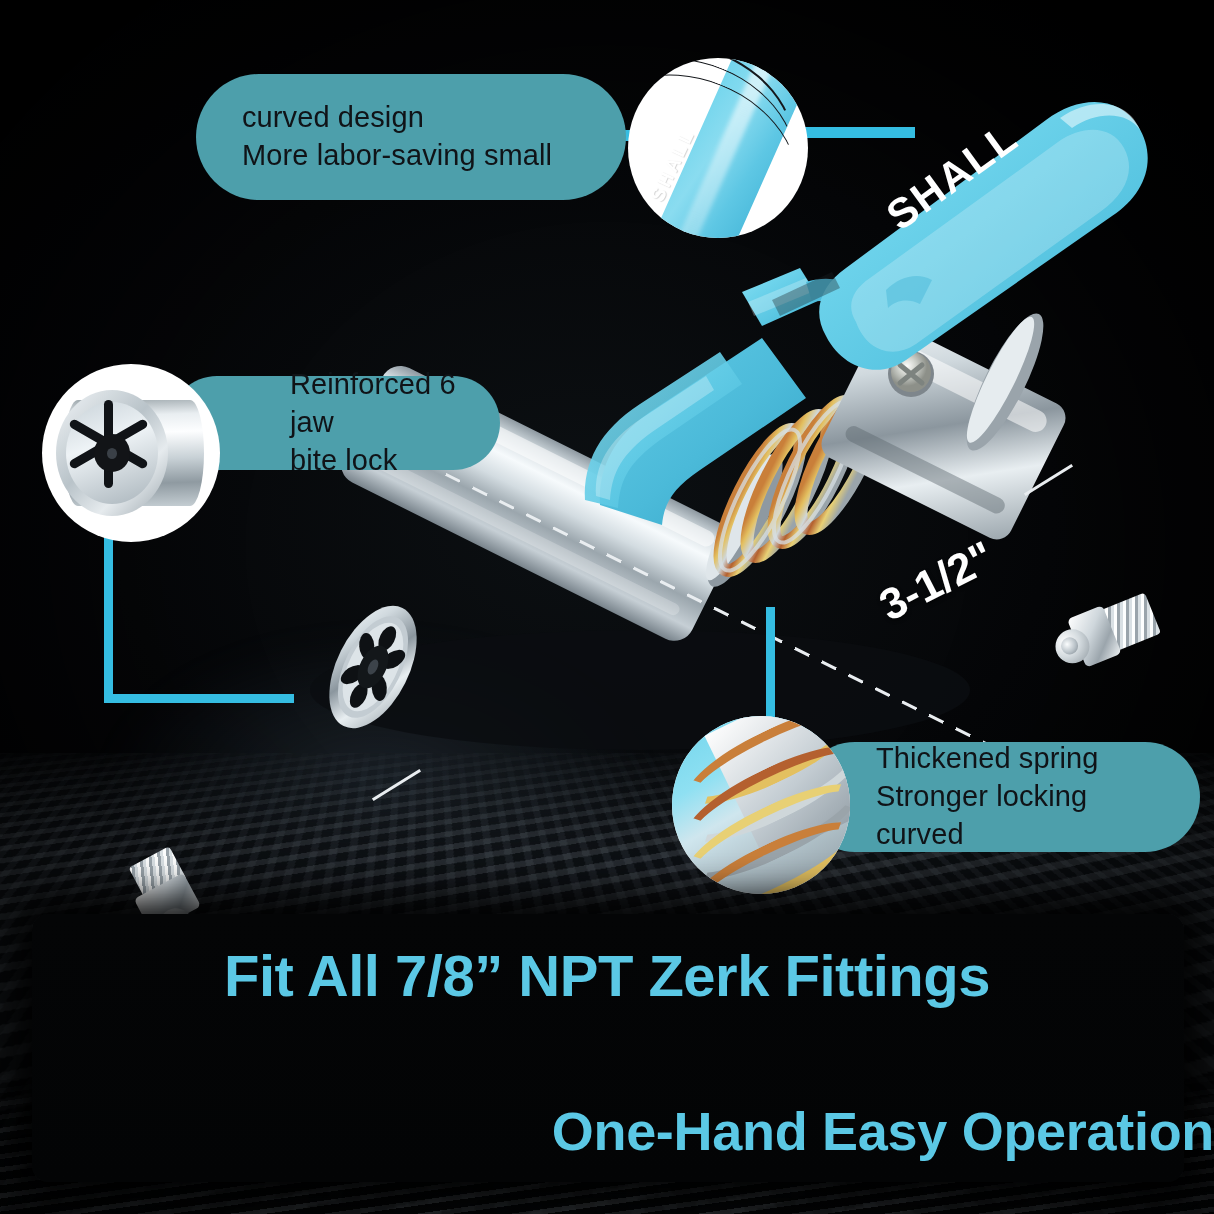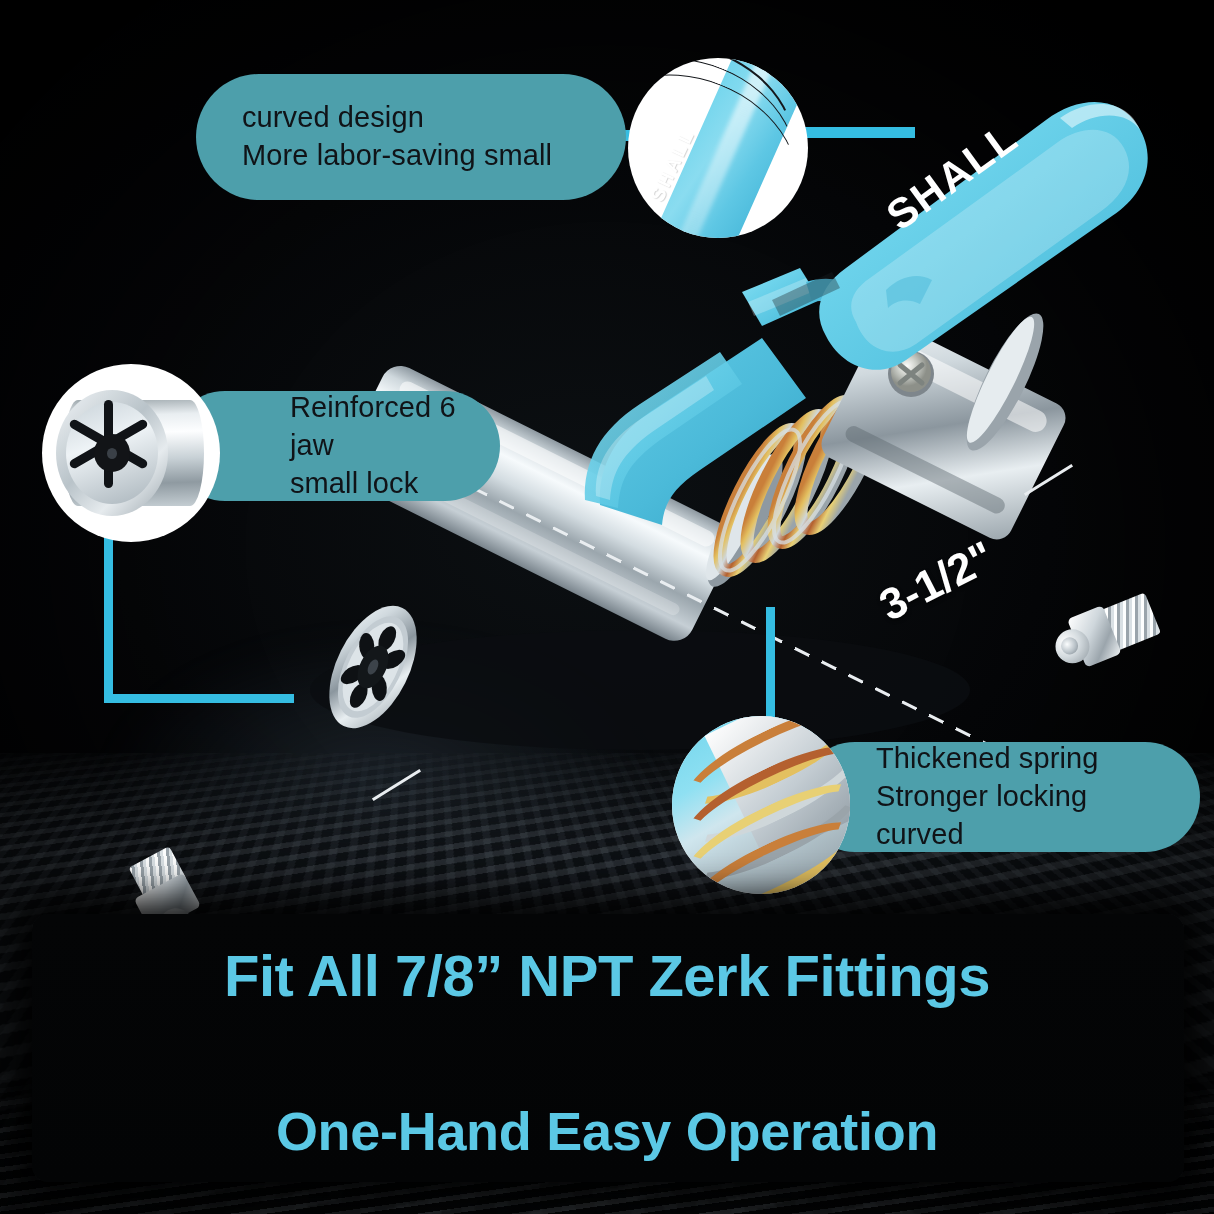--- a/index.html
+++ b/index.html
@@ -24,21 +24,21 @@
       mask-image:linear-gradient(to bottom, rgba(0,0,0,0) 0%, #000 45%, #000 100%);}
   .bg-vig{position:absolute;inset:0;background:radial-gradient(ellipse 78% 70% at 50% 45%, rgba(0,0,0,0) 38%, rgba(0,0,0,.75) 100%);}
   .bg-glow{position:absolute;left:8%;top:52%;width:46%;height:26%;
       background:radial-gradient(ellipse at center, rgba(110,140,165,.20), rgba(0,0,0,0) 70%);filter:blur(16px);}
 
   
   .pill{position:absolute;background:#4d9fab;border-radius:999px;display:flex;align-items:center;
         box-sizing:border-box;color:#0d0f12;}
   .pill span{display:block;font-size:29px;line-height:1.30;font-weight:400;letter-spacing:.1px;color:#101317;}
   #pill-curved{left:196px;top:74px;width:430px;height:126px;padding:0 26px 0 46px;}
-  #pill-jaw{left:170px;top:391px;width:330px;height:110px;padding:0 22px 0 120px;justify-content:center;}
+  #pill-jaw{left:170px;top:376px;width:330px;height:94px;padding:0 22px 0 120px;justify-content:center;}
   #pill-spring{left:800px;top:742px;width:400px;height:110px;padding:0 20px 0 76px;}
 
   
   .cyn{position:absolute;background:#35bde2;}
   #ln-top{left:619px;top:130px;width:22px;height:11px;}
   #ln-top2{left:795px;top:127px;width:120px;height:11px;}
   #ln-left-v{left:104px;top:537px;width:9px;height:166px;}
   #ln-left-h{left:104px;top:694px;width:190px;height:9px;}
   #ln-spring{left:766px;top:607px;width:9px;height:125px;}
 
@@ -107,21 +107,21 @@
 
   
   #bottom-panel{position:absolute;left:32px;top:914px;width:1152px;height:268px;
       background:linear-gradient(#040506,#030405);border-radius:16px;
       box-shadow:0 0 38px 18px rgba(0,0,0,.92);}
   #txt-fit{position:absolute;left:0;right:0;top:942px;text-align:center;font-size:58px;font-weight:700;
       color:#5bc8e5;letter-spacing:-.5px;}
   #txt-zinc-wrap{position:absolute;left:0;right:0;top:1030px;text-align:center;}
   #txt-zinc{font-size:38px;font-weight:400;color:#ffffff;letter-spacing:.2px;
       border-bottom:4px solid #35bde2;padding:0 12px 4px 12px;display:inline-block;}
-  #txt-oneh{position:absolute;left:0;right:0;top:1100px;text-align:center;font-size:54px;font-weight:700;
+  #txt-oneh{position:absolute;left:0;right:0;top:1100px;text-align:right;font-size:54px;font-weight:700;
       color:#5bc8e5;letter-spacing:-.3px;}
 </style>
 </head>
 <body>
 
 <div id="stage">
 
   <div class="bg-base"></div>
   <div class="bg-glow"></div>
   <div class="bg-carbon"></div>
@@ -295,21 +295,21 @@
   <div class="pill" id="pill-curved">
     <div>
       <span>curved design</span>
       <span>More labor-saving small</span>
     </div>
   </div>
 
   <div class="pill" id="pill-jaw">
     <div>
       <span>Reinforced 6 jaw</span>
-      <span>small lock</span>
+      <span>bite lock</span>
     </div>
   </div>
 
   <div class="pill" id="pill-spring">
     <div>
       <span>Thickened spring</span>
       <span>Stronger locking curved</span>
     </div>
   </div>
 

